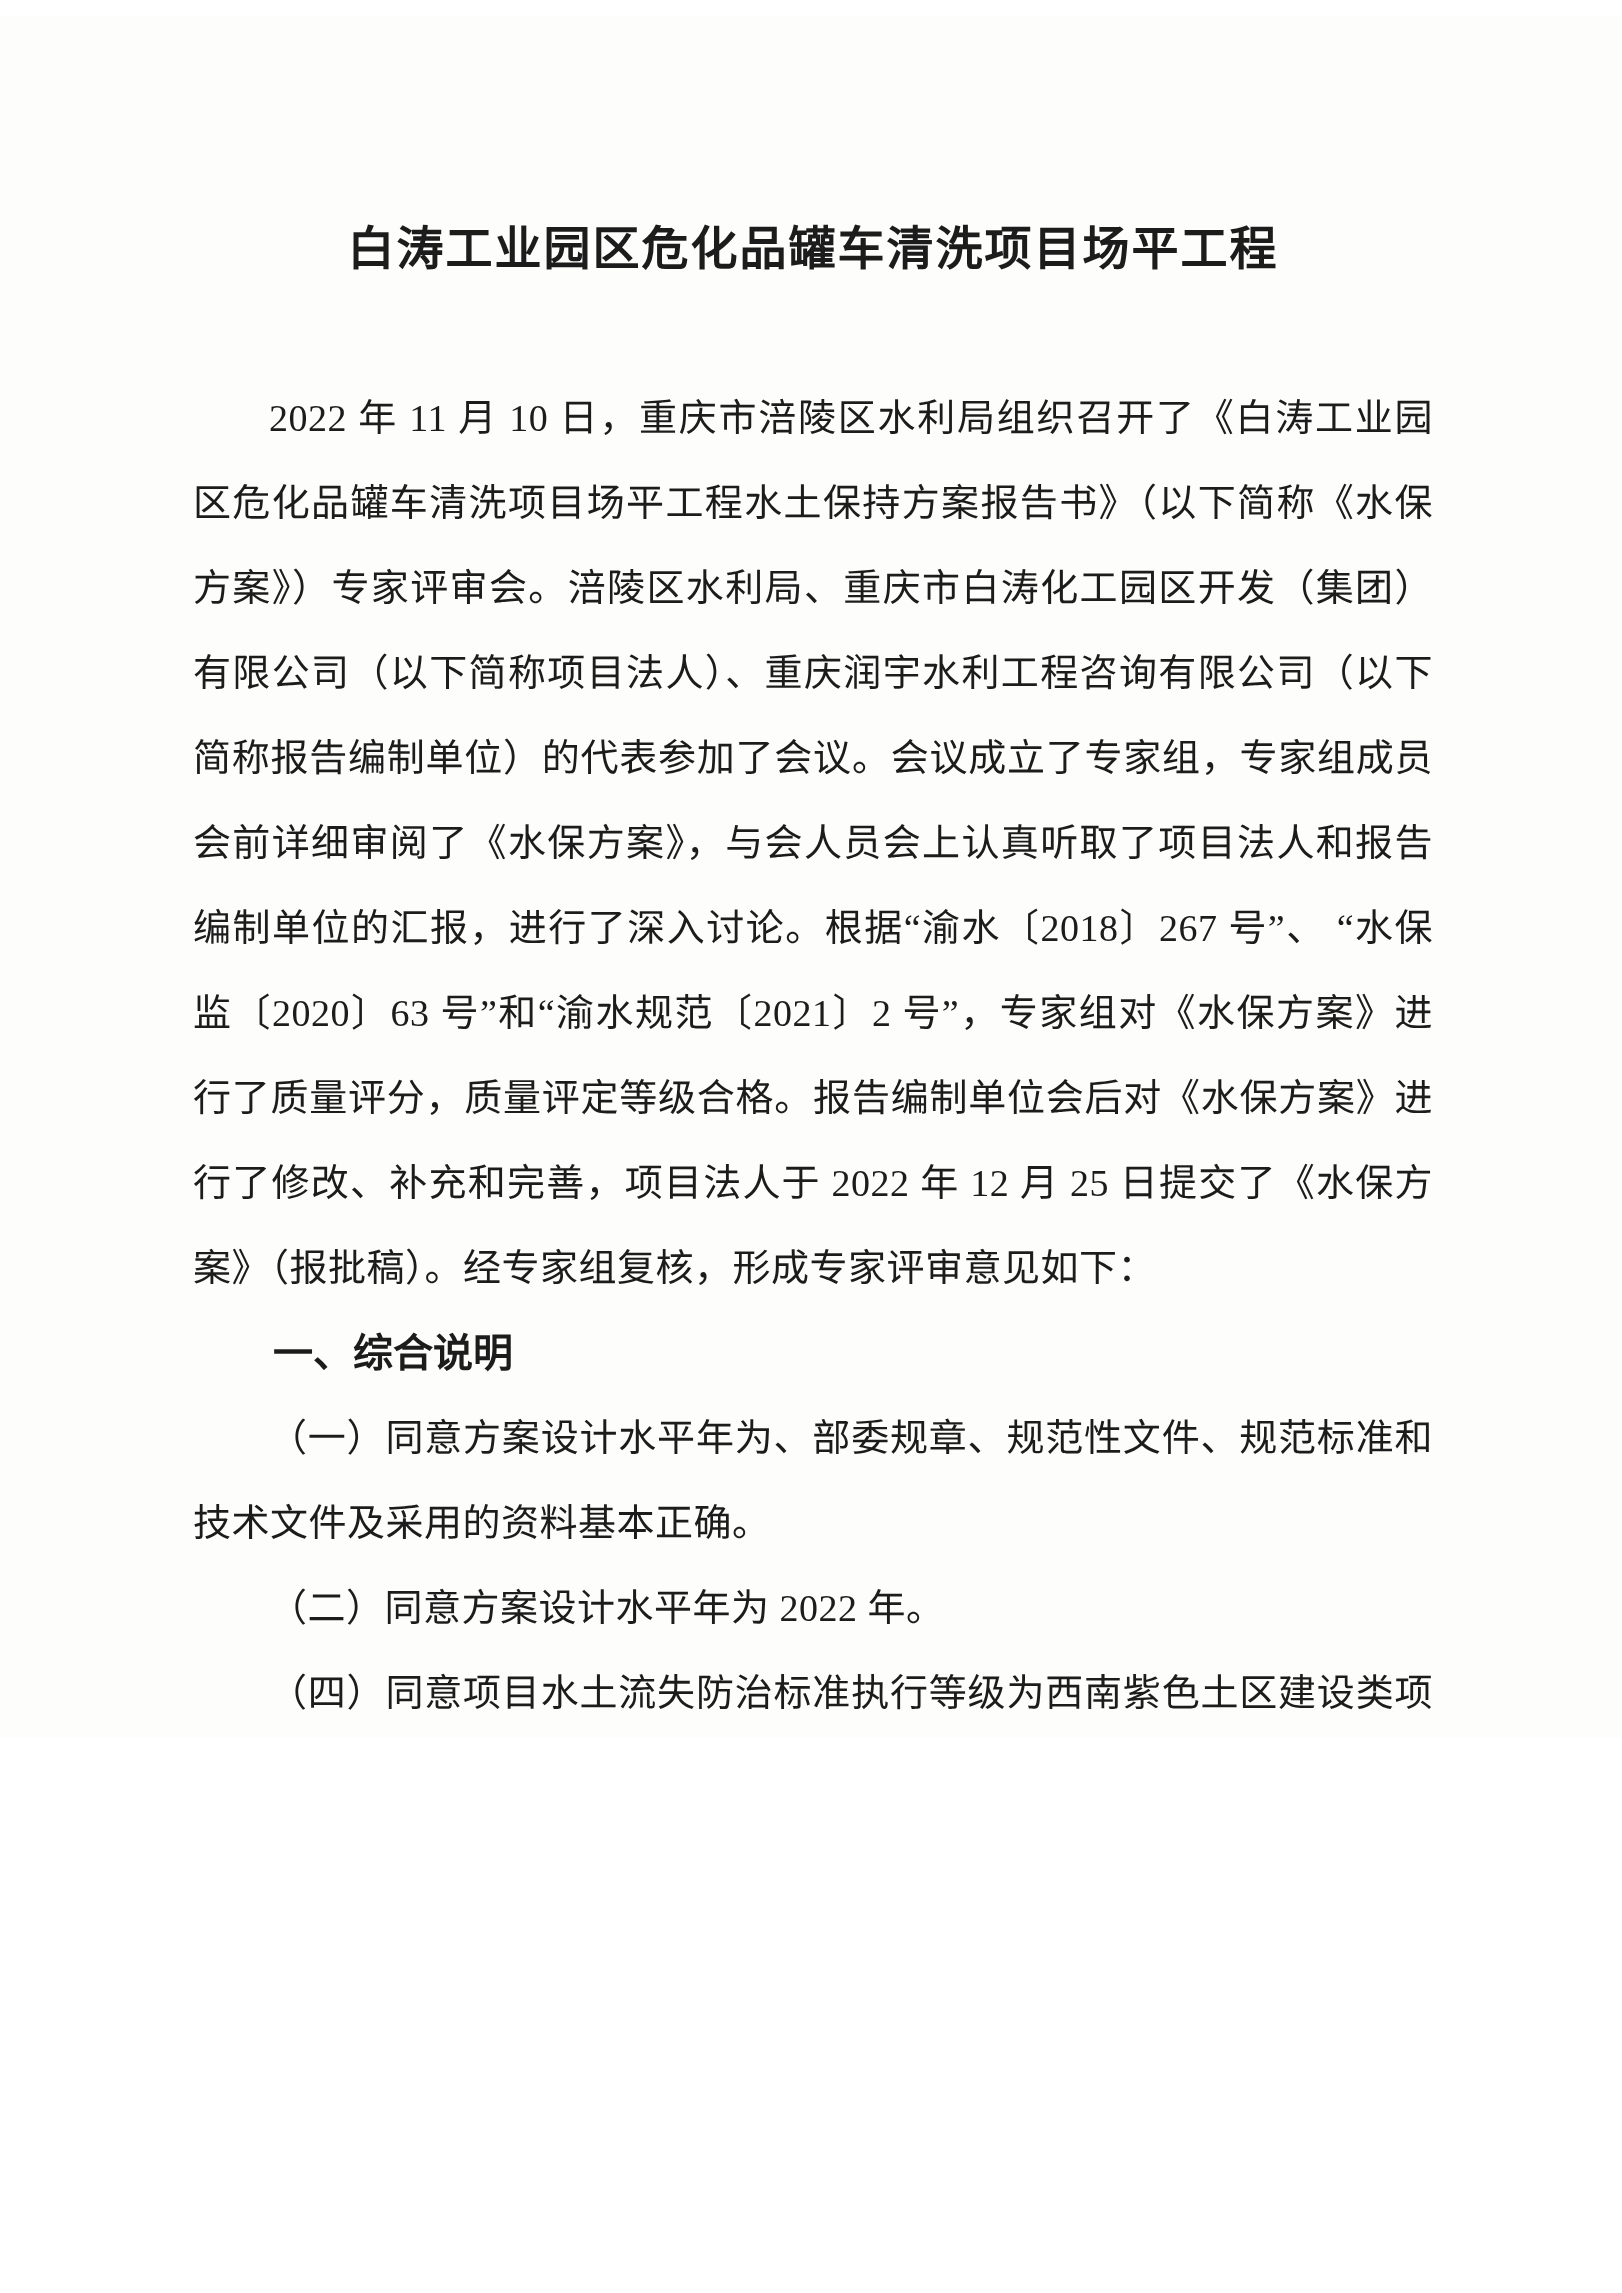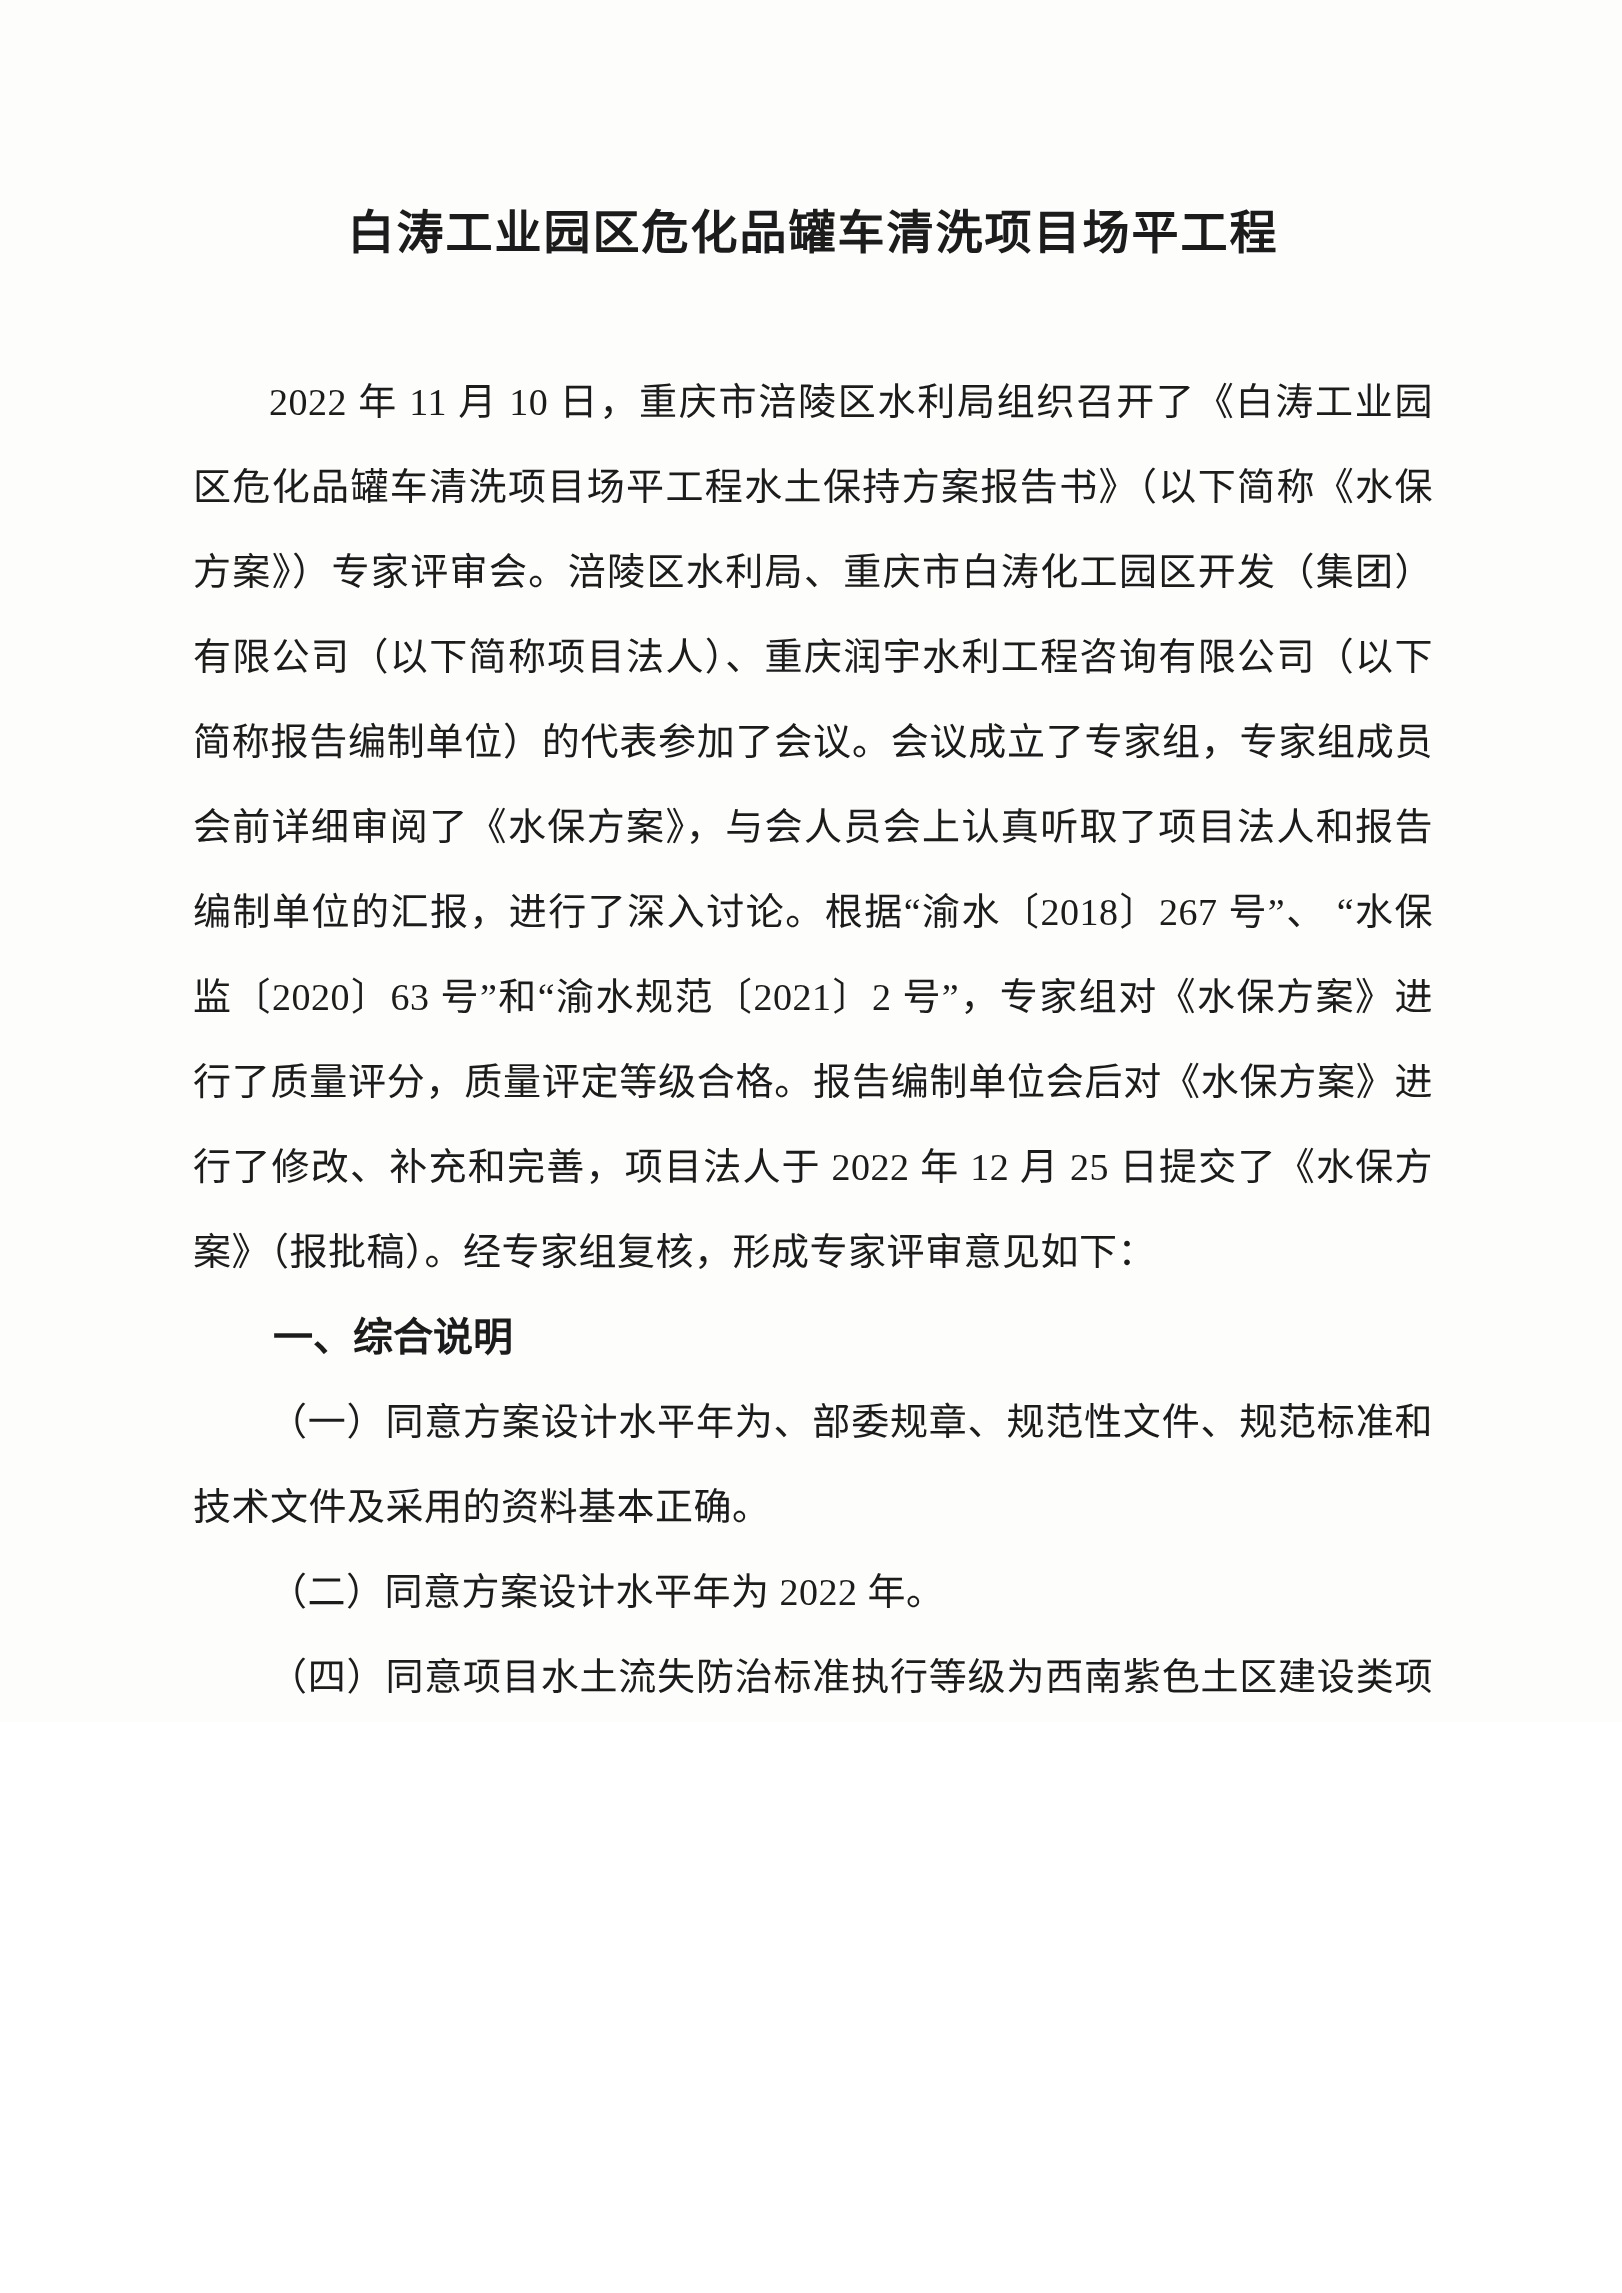--- a/index.html
+++ b/index.html
@@ -4,21 +4,21 @@
 <style>
   html, body {
     margin: 0;
     padding: 0;
     background: #ffffff;
   }
   .page {
     position: relative;
     width: 1622px;
     height: 1722px;
-    margin: 0 auto;
+    margin: 16px auto;
     background: #fdfdfc;
     color: #1c1c1c;
     font-family: "Liberation Serif", "DejaVu Serif", serif;
     box-sizing: border-box;
     padding: 0 189px 0 193px;
     overflow: hidden;
   }
   .doc-title {
     margin: 189px 0 83px 0;
     font-size: 47px;

